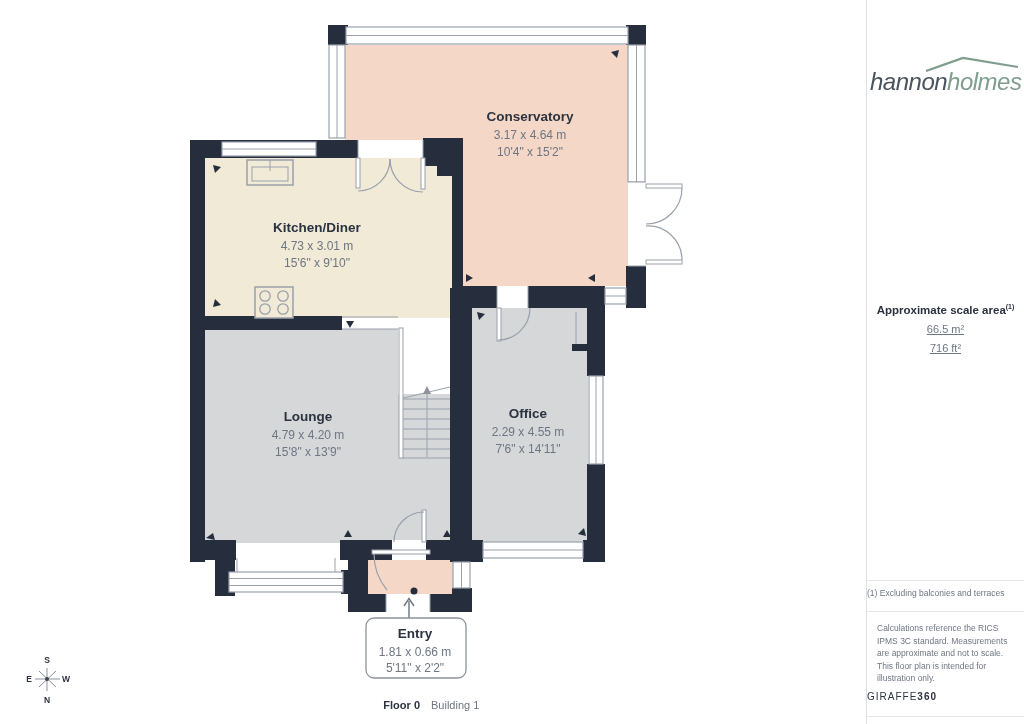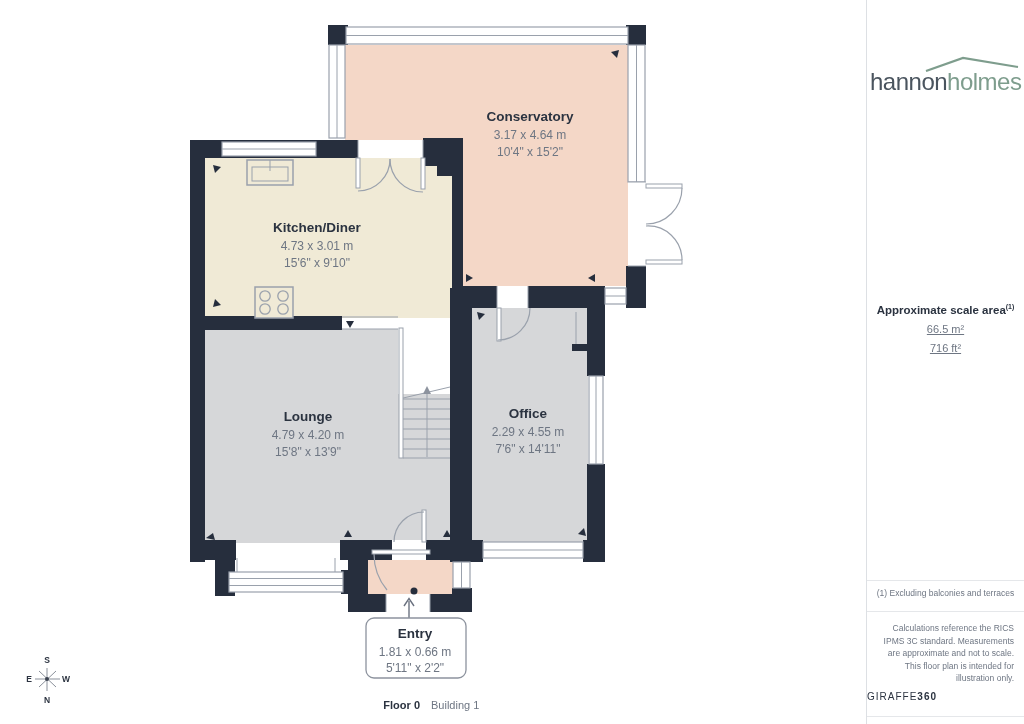--- a/index.html
+++ b/index.html
@@ -18,31 +18,31 @@
   .tick{fill:#262e3d;}
   .compass-letter{font-size:8.5px;font-weight:bold;fill:#2b3340;text-anchor:middle;}
   .footer-floor{font-size:11px;font-weight:bold;fill:#2b3340;}
   .footer-building{font-size:11px;fill:#6e7683;}
   .entry-box{fill:#ffffff;stroke:#8d939e;stroke-width:1.3;}
 
   .sidebar{position:absolute;left:866px;top:0;width:157px;height:724px;
            border-left:1px solid #dde0e4;background:#fff;}
   .logo{position:absolute;top:56px;left:3px;width:152px;height:40px;}
   .logo-text{position:absolute;bottom:0;left:0;width:100%;font-size:24px;letter-spacing:-0.5px;
-             color:#4a545e;white-space:nowrap;}
+             color:#4a545e;white-space:nowrap;font-style:italic;}
   .logo-text .l2{color:#7e9d8d;}
   .roof{position:absolute;top:0;left:0;}
   .area-block{position:absolute;top:303px;left:0;width:100%;text-align:center;}
   .area-title{font-size:11.5px;font-weight:bold;color:#2b3340;}
   .area-title sup{font-size:7px;}
   .area-val{font-size:11px;color:#6e7683;margin-top:7px;text-decoration:underline;}
   .divider{position:absolute;left:0;width:100%;border-top:1px solid #e5e7ea;}
-  .footnote{position:absolute;top:588px;left:0;width:100%;text-align:center;
+  .footnote{position:absolute;top:588px;left:0;width:100%;
             font-size:8.5px;color:#6e7683;}
-  .disclaimer{position:absolute;top:622px;left:10px;width:137px;text-align:right;
+  .disclaimer{position:absolute;top:622px;left:10px;width:137px;text-align:left;
               font-size:8.5px;line-height:12.5px;color:#6e7683;}
   .giraffe{position:absolute;top:691px;left:0;width:100%;text-align:left;
            font-size:10px;letter-spacing:1px;color:#2b3340;}
   .giraffe b{font-weight:bold;}
 </style>
 </head>
 <body>
 
 <div class="page">
 

